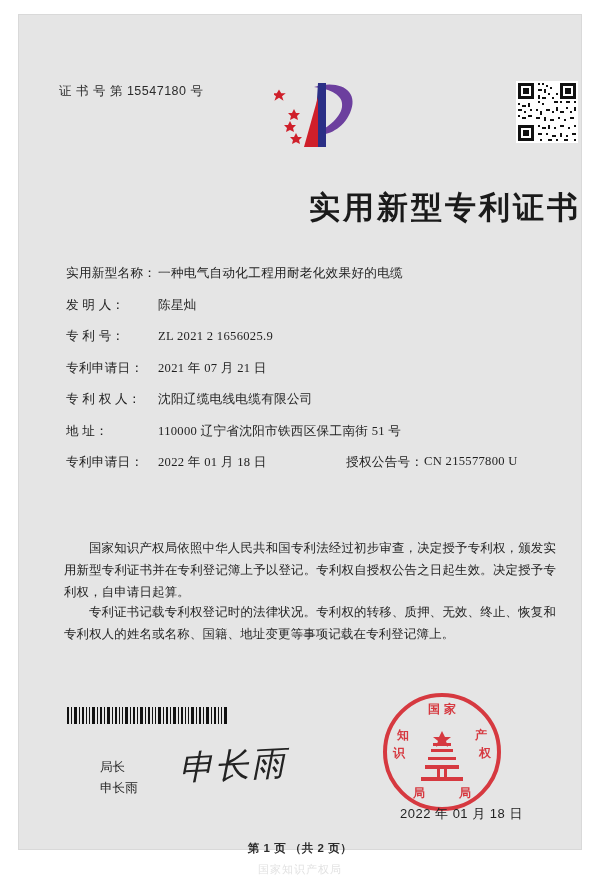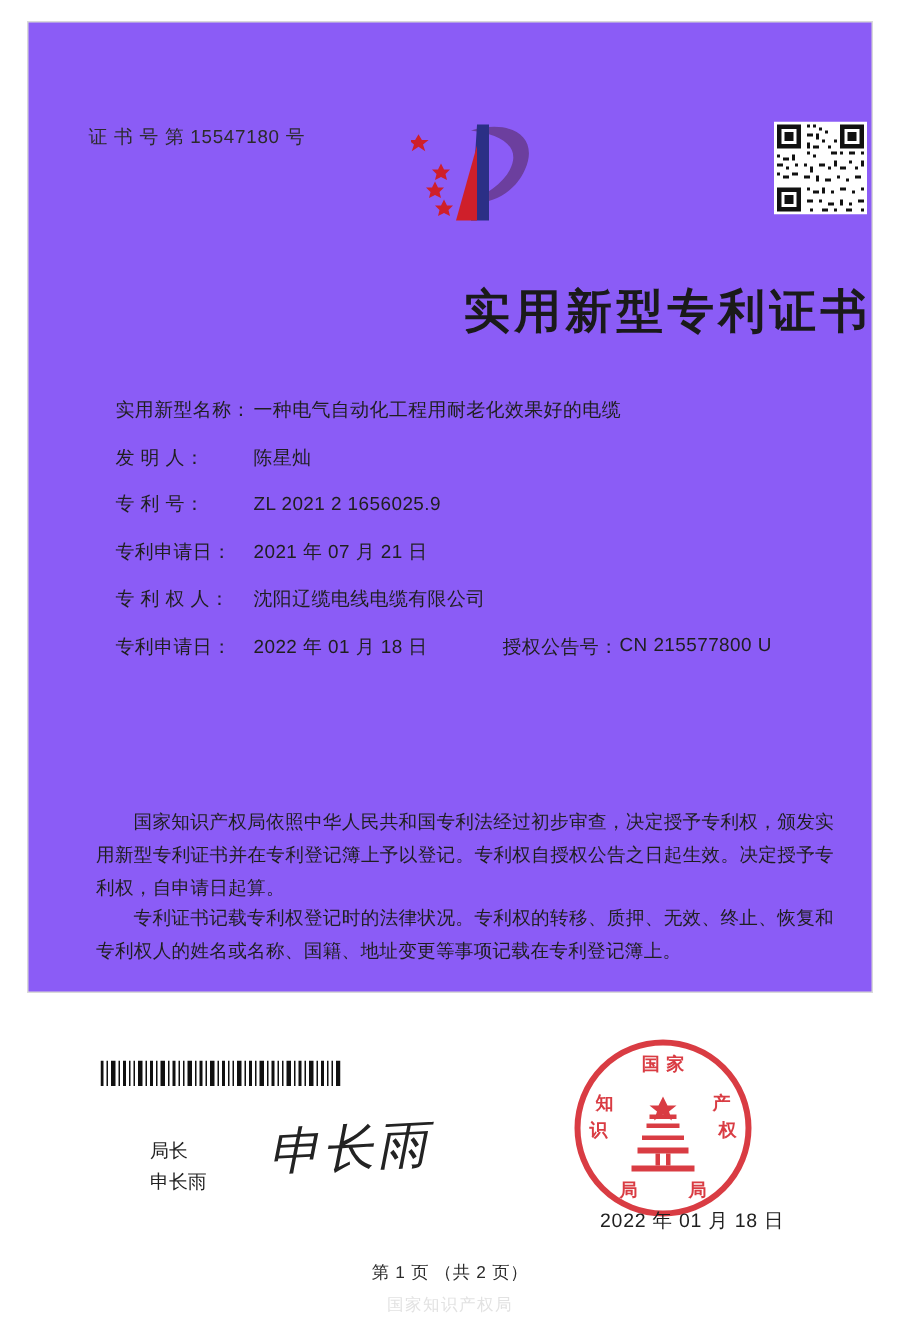--- a/index.html
+++ b/index.html
@@ -15,23 +15,23 @@
     width: 600px;
     height: 880px;
     background: #ffffff;
     overflow: hidden;
   }
   .sheet {
     position: absolute;
     left: 18px;
     top: 14px;
     width: 564px;
-    height: 648px;
+    height: 836px;
     border: 1px solid #d9d9d9;
-    background: #8b5cf6;
+    background: #e5e5e5;
     box-sizing: border-box;
   }
 
   
   .cert-no {
     position: absolute;
     left: 40px;
     top: 68px;
     font-size: 12.5px;
     color: #2b2b2b;
@@ -67,23 +67,24 @@
     font-family: "DejaVu Sans", sans-serif;
     font-weight: bold;
     font-size: 31px;
     letter-spacing: 3px;
     color: #1a1a1a;
   }
 
   
   .fields {
     position: absolute;
-    left: 58px;
+    left: 47px;
     top: 250px;
     width: 490px;
+    font-family: Liberation Serif, serif;
   }
   .frow {
     display: flex;
     align-items: baseline;
     margin-bottom: 14.5px;
     font-size: 12.6px;
     color: #1f1f1f;
     white-space: nowrap;
   }
   .flabel {
@@ -94,20 +95,21 @@
   .fvalue {
     letter-spacing: 0.3px;
   }
   .frow.two .left {
     display: flex;
     width: 258px;
     flex: 0 0 258px;
   }
   .frow.two .right {
     display: flex;
+    margin-left: 22px;
   }
   .frow.two .right .flabel {
     width: 78px;
     flex: 0 0 78px;
   }
 
   
   .para {
     position: absolute;
     left: 45px;
@@ -174,20 +176,21 @@
   
   .pagefoot {
     position: absolute;
     left: 0;
     right: 0;
     top: 826px;
     text-align: center;
     font-size: 11.5px;
     color: #2b2b2b;
     letter-spacing: 0.5px;
+    font-weight: bold;
   }
   .ghost {
     position: absolute;
     left: 0;
     right: 0;
     top: 862px;
     text-align: center;
     font-size: 11px;
     color: #e2e2e2;
     letter-spacing: 1px;
@@ -305,20 +308,24 @@
         <span class="fvalue">ZL 2021 2 1656025.9</span>
       </div>
       <div class="frow">
         <span class="flabel">专利申请日：</span>
         <span class="fvalue">2021 年 07 月 21 日</span>
       </div>
       <div class="frow">
         <span class="flabel">专 利 权 人：</span>
         <span class="fvalue">沈阳辽缆电线电缆有限公司</span>
       </div>
+      <div class="frow">
+        <span class="flabel">地      址：</span>
+        <span class="fvalue">110000 辽宁省沈阳市铁西区保工南街 51 号</span>
+      </div>
       <div class="frow two">
         <span class="left">
           <span class="flabel">专利申请日：</span>
           <span class="fvalue">2022 年 01 月 18 日</span>
         </span>
         <span class="right">
           <span class="flabel">授权公告号：</span>
           <span class="fvalue">CN 215577800 U</span>
         </span>
       </div>

